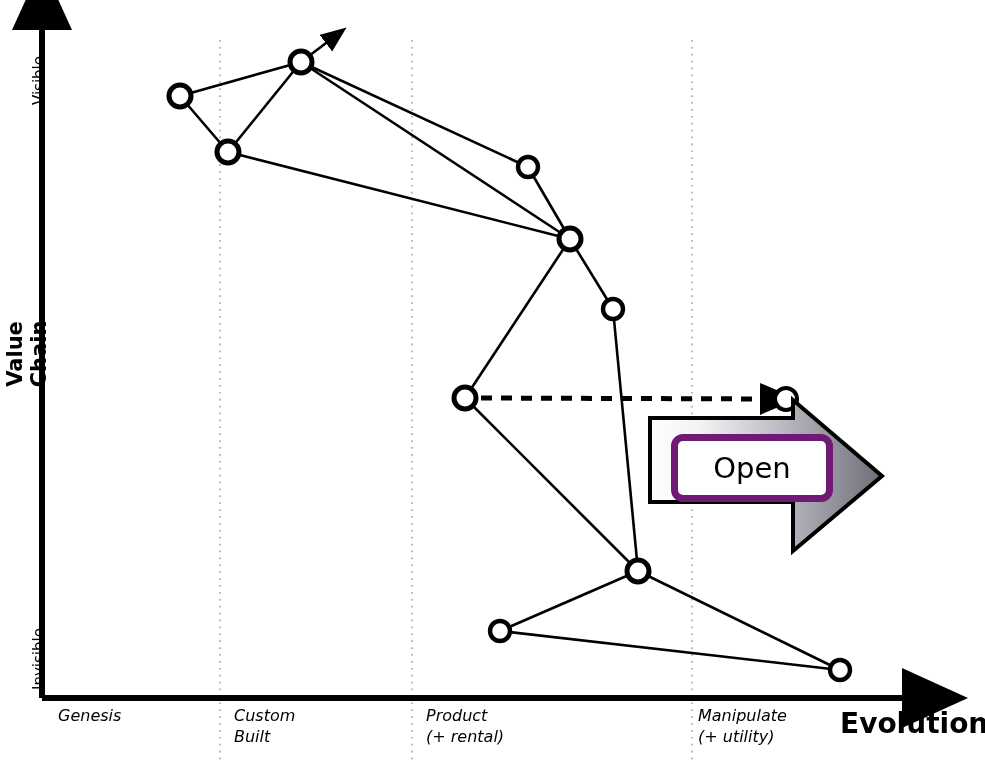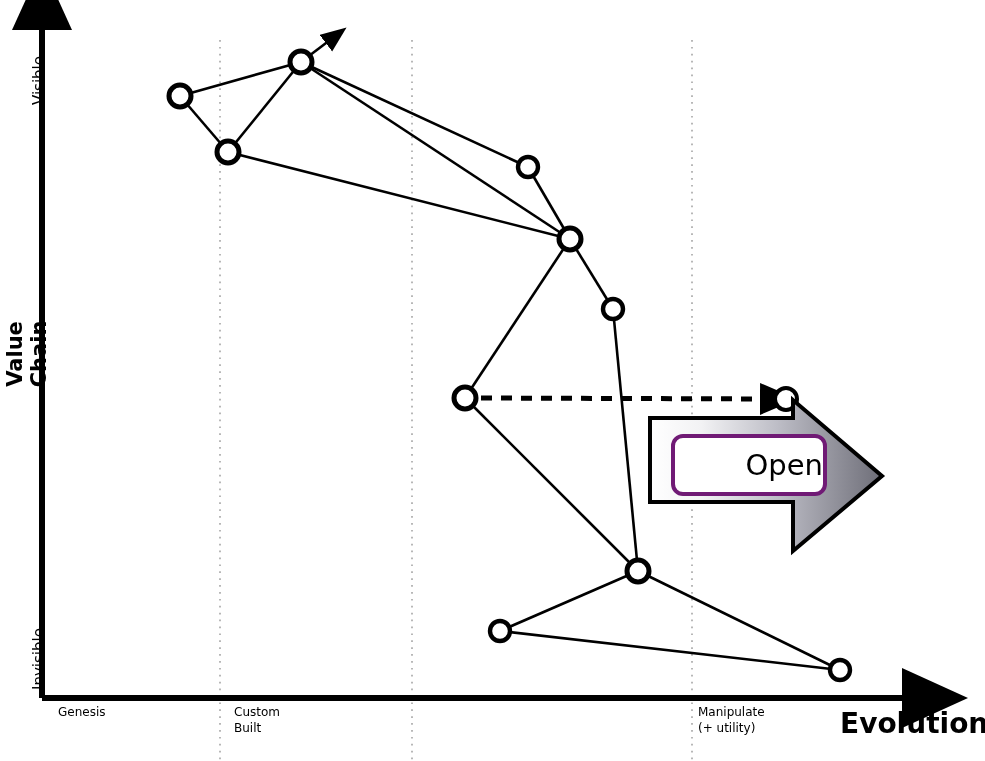--- a/index.html
+++ b/index.html
@@ -58,21 +58,22 @@
     top: 707px;
     font-family: "DejaVu Sans", sans-serif;
     font-size: 28px;
     font-weight: bold;
     color: #000;
     white-space: nowrap;
   }
   .stage-label {
     position: absolute;
     font-family: "DejaVu Sans", sans-serif;
-    font-size: 12px;
+    font-size: 16px;
+    font-style: italic;
     color: #000;
     line-height: 1.32;
     white-space: pre-line;
   }
   #stage-genesis   { left: 58px;  top: 705px; }
   #stage-custom    { left: 234px; top: 705px; }
   #stage-product   { left: 426px; top: 705px; }
   #stage-commodity { left: 698px; top: 705px; }
 
   #title-box {
@@ -102,25 +103,25 @@
     width: 244px;
     height: 130px;
   }
   #open-pill {
     position: absolute;
     left: 27px;
     top: 22px;
     width: 148px;
     height: 54px;
     background: #ffffff;
-    border: 4px solid #701a75;
+    border: 7px solid #701a75;
     border-radius: 12px;
     display: flex;
     align-items: center;
-    justify-content: flex-end;
+    justify-content: center;
   }
   #open-text {
     font-family: "DejaVu Sans", sans-serif;
     font-size: 29px;
     color: #000;
   }
 </style>
 </head>
 <body>
 
@@ -203,16 +204,18 @@
 
   <div class="axis-label-rot" id="label-visible">Visible</div>
   <div class="axis-label-rot" id="label-invisible">Invisible</div>
   <div id="label-value-chain">Value Chain</div>
 
   <div id="label-evolution">Evolution</div>
 
   <div class="stage-label" id="stage-genesis">Genesis</div>
   <div class="stage-label" id="stage-custom">Custom
 Built</div>
+  <div class="stage-label" id="stage-product">Product
+(+ rental)</div>
   <div class="stage-label" id="stage-commodity">Manipulate
 (+ utility)</div>
 
 </div>
 
 </body></html>

